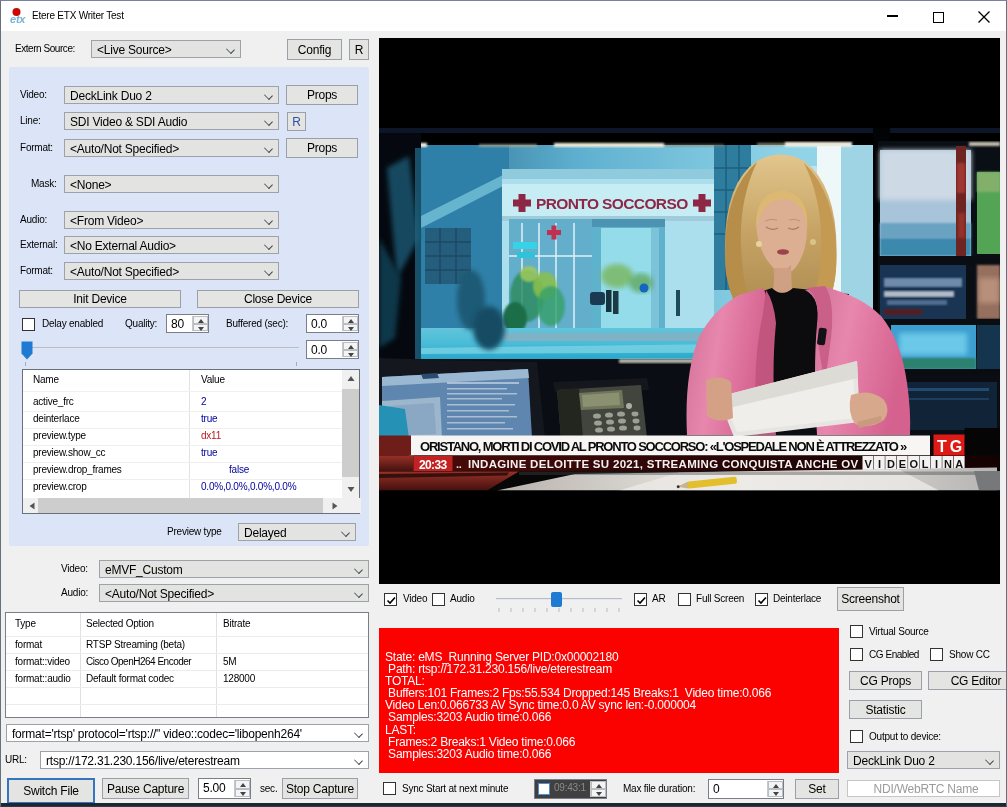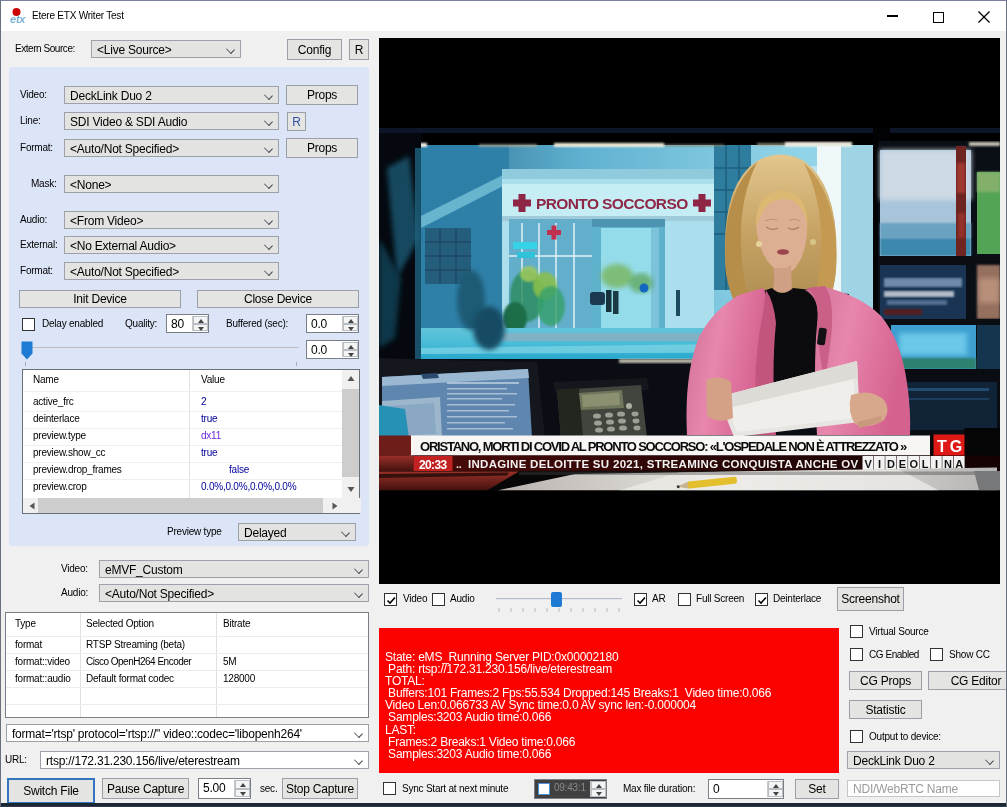--- a/index.html
+++ b/index.html
@@ -177,21 +177,21 @@
   <div class="abs" style="left:0;top:75px;width:321px;height:1px;background:#efefef;"></div>
   <div class="abs" style="left:0;top:92px;width:321px;height:1px;background:#efefef;"></div>
   <div class="abs" style="left:0;top:109px;width:321px;height:1px;background:#efefef;"></div>
   <div class="lbl" style="left:10px;top:4px;">Name</div>
   <div class="lbl" style="left:178px;top:4px;">Value</div>
   <div class="lbl" style="left:10px;top:26px;">active_frc</div>
     <div class="lbl" style="left:178px;top:26px;color:#00009b;">2</div>
   <div class="lbl" style="left:10px;top:43px;">deinterlace</div>
     <div class="lbl" style="left:178px;top:43px;color:#00009b;">true</div>
   <div class="lbl" style="left:10px;top:60px;">preview.type</div>
-    <div class="lbl" style="left:178px;top:60px;color:#6d28d9;">dx11</div>
+    <div class="lbl" style="left:178px;top:60px;color:#b91c1c;">dx11</div>
   <div class="lbl" style="left:10px;top:77px;">preview.show_cc</div>
     <div class="lbl" style="left:178px;top:77px;color:#00009b;">true</div>
   <div class="lbl" style="left:10px;top:94px;">preview.drop_frames</div>
     <div class="lbl" style="left:178px;top:94px;color:#00009b;margin-left:28px;">false</div>
   <div class="lbl" style="left:10px;top:111px;">preview.crop</div>
     <div class="lbl" style="left:178px;top:111px;color:#00009b;">0.0%,0.0%,0.0%,0.0%</div>
 
   <div class="abs" style="right:0;top:0;width:17px;height:128px;background:#f0f0f0;">
     <div class="abs" style="left:0;top:19px;width:17px;height:88px;background:#cdcdcd;"></div>
     <svg class="abs" style="left:5px;top:5px;" width="8" height="8">
@@ -662,21 +662,21 @@
 <div class="lbl" style="left:948px;top:648px;">Show CC</div>
 <div class="btn" style="left:848px;top:670px;width:73px;height:19px;">CG Props</div>
 <div class="btn" style="left:927px;top:670px;width:96px;height:19px;">CG Editor</div>
 <div class="btn" style="left:848px;top:699px;width:73px;height:19px;">Statistic</div>
 <div class="cb" style="left:849px;top:729px;"></div>
 <div class="lbl" style="left:868px;top:730px;">Output to device:</div>
 <div class="combo" style="left:846px;top:750px;width:153px;">
     <span>DeckLink Duo 2</span>
     <i class="ar"></i>
   </div>
-<div class="abs" style="left:846px;top:779px;width:153px;height:17px;background:#fff;border:1px solid #c6c6c6;color:#9b9b9b;font-size:12px;padding:1px 0 0 5px;">NDI/WebRTC Name</div>
+<div class="abs" style="left:846px;top:779px;width:153px;height:17px;background:#fff;border:1px solid #c6c6c6;color:#9b9b9b;font-size:12px;padding:1px 0 0 5px;text-align:center;">NDI/WebRTC Name</div>
 
 <div class="cb" style="left:382px;top:781px;"></div>
 <div class="lbl" style="left:401px;top:782px;">Sync Start at next minute</div>
 <div class="abs" style="left:533px;top:778px;width:73px;height:20px;background:#404040;border:1px solid #7a7e86;">
   <div class="abs" style="left:3px;top:3px;width:12px;height:12px;border:1px solid #4a90d9;background:#fff;"></div>
   <div class="lbl" style="left:19px;top:2px;color:#8a8a8a;">09:43:1</div>
   <span class="sparr">
       <span class="u"></span>
       <span class="d"></span>
     </span>

